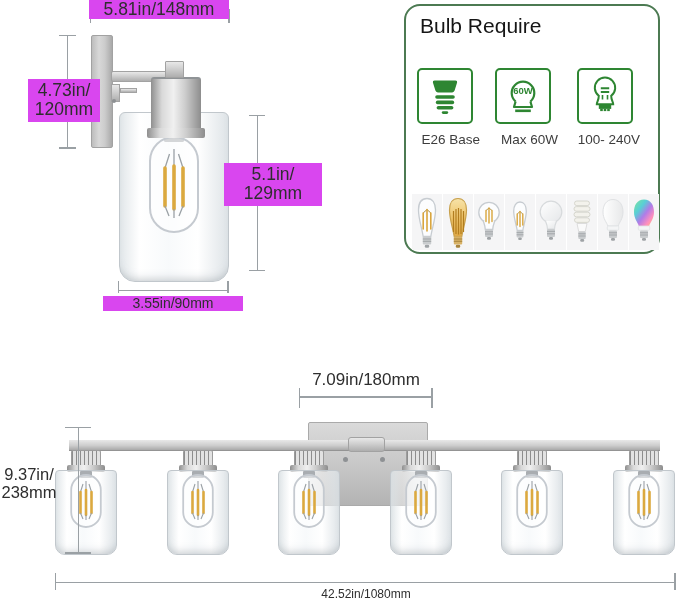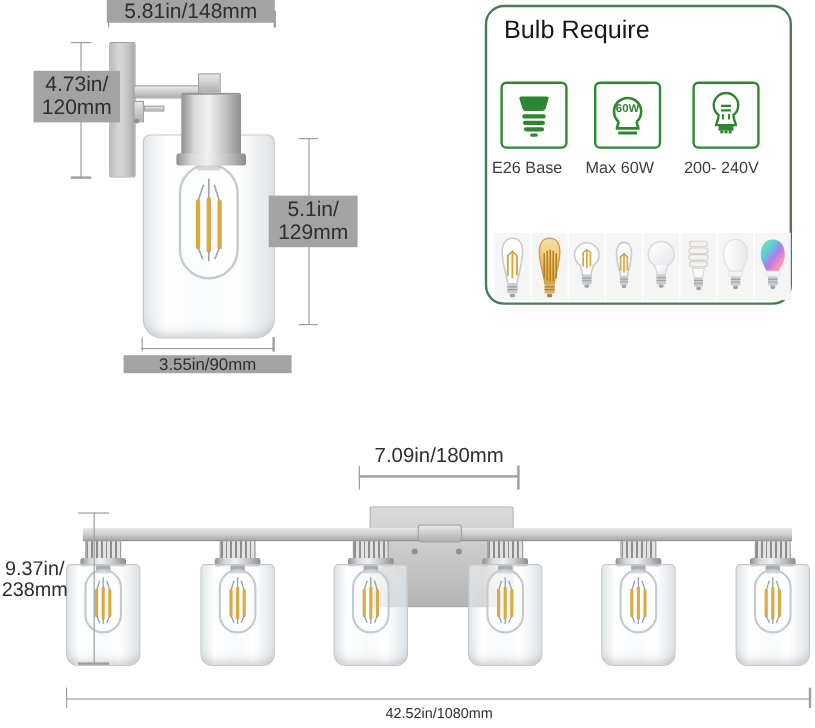--- a/index.html
+++ b/index.html
@@ -1,29 +1,29 @@
 <!DOCTYPE html>
 <html><head>
 <meta charset="utf-8">
 <style>
   html,body{margin:0;padding:0;background:#fff;}
   #canvas{position:relative;width:679px;height:607px;background:#fff;overflow:hidden;
     font-family:"Liberation Sans",sans-serif;}
   .abs{position:absolute;}
   .dline{position:absolute;background:#9aa0a4;z-index:4;}
-  .dtext{position:absolute;color:#2e2e2e;text-align:center;line-height:1.1;background:#a3a3a3;z-index:5;}
+  .dtext{position:absolute;color:#2e2e2e;text-align:center;line-height:1.1;background:#d946ef;z-index:5;}
   .dtext span{display:block;}
   .metal-v{background:linear-gradient(180deg,#e8e8e8 0%,#cfcfcf 45%,#aeaeae 100%);border:1px solid #a2a2a2;box-sizing:border-box;}
   .metal-h{background:linear-gradient(90deg,#8f8f8f 0%,#d9d9d9 22%,#f0f0f0 45%,#cdcdcd 68%,#8d8d8d 100%);box-sizing:border-box;}
   .plate{background:linear-gradient(90deg,#bdbdbd 0%,#d8d8d8 35%,#cbcbcb 65%,#a9a9a9 100%);border:1px solid #a2a2a2;box-sizing:border-box;}
   .glass{position:absolute;border:1.5px solid #c1c7cc;box-sizing:border-box;
     background:linear-gradient(90deg,rgba(222,228,231,.9) 0%,rgba(255,255,255,.45) 18%,rgba(245,248,250,.75) 45%,rgba(255,255,255,.5) 72%,rgba(219,225,229,.9) 100%);
     box-shadow:inset 0 -8px 10px -7px rgba(140,150,156,.55);}
   .knurl{background:repeating-linear-gradient(90deg,#8d8d8d 0 1.5px,#e2e2e2 1.5px 4px);border:1px solid #9c9c9c;box-sizing:border-box;border-radius:2px 2px 0 0;}
-  .panel-label{position:absolute;color:#3d3d3d;text-align:left;font-size:13.5px;line-height:15px;}
+  .panel-label{position:absolute;color:#3d3d3d;text-align:right;font-size:13.5px;line-height:15px;}
   .tile{position:absolute;width:56px;height:56px;border:2px solid #2e8632;border-radius:5px;box-sizing:border-box;
     display:flex;align-items:center;justify-content:center;background:#fff;}
   .bulbcell{flex:1;margin:0 .5px;background:#f5f5f6;display:flex;align-items:flex-end;justify-content:center;}
 </style>
 </head>
 <body>
 
 <svg width="0" height="0" style="position:absolute">
  <defs>
   <linearGradient id="gGold" x1="0" y1="0" x2="0" y2="1">
@@ -54,21 +54,21 @@
   <div>
 
     <div class="dtext" style="left:89px;top:0;width:140px;font-size:17.5px">5.81in/148mm</div>
     <div class="dline" style="left:90px;top:16px;width:139px;height:1.5px"></div>
     <div class="dline" style="left:89.5px;top:9px;width:1.5px;height:14px"></div>
     <div class="dline" style="left:228px;top:9px;width:1.5px;height:14px"></div>
 
     <div class="dline" style="left:66.5px;top:35px;width:1.5px;height:113px"></div>
     <div class="dline" style="left:59px;top:34.5px;width:17px;height:1.5px"></div>
     <div class="dline" style="left:59px;top:147px;width:17px;height:1.5px"></div>
-    <div class="dtext" style="left:28px;top:59px;width:72px;font-size:17.5px;padding:2px 0">
+    <div class="dtext" style="left:28px;top:79px;width:72px;font-size:17.5px;padding:2px 0">
       <span>4.73in/</span>
       <span>120mm</span>
     </div>
 
     <div class="abs plate" style="left:91px;top:35px;width:22px;height:113px;border-radius:2px"></div>
     <div class="abs metal-v" style="left:111px;top:71px;width:57px;height:11px;border-radius:2px"></div>
     <div class="abs metal-v" style="left:111px;top:84px;width:9px;height:18px"></div>
     <div class="abs metal-v" style="left:120px;top:88px;width:17px;height:5px"></div>
     <div class="abs" style="left:112px;top:99px;width:4px;height:4px;border-radius:50%;background:#8d9093"></div>
 
@@ -80,21 +80,21 @@
       <path d="M19 34 V72 M28 32 V75 M37 34 V72" stroke="#dba93f" stroke-width="3.6" stroke-linecap="round" fill="none"></path>
       <path d="M19 72 L23 82 M28 75 V84 M37 72 L33 82" stroke="#9ba1a6" stroke-width="1.3" fill="none"></path>
     </svg>
     <div class="abs metal-h" style="left:151px;top:77px;width:50px;height:54px;border-radius:3px 3px 1px 1px;border-top:2px solid #8f9396;z-index:3"></div>
     <div class="abs metal-h" style="left:147px;top:128px;width:58px;height:10px;border-radius:2px;z-index:3"></div>
     <div class="abs metal-v" style="left:165px;top:61px;width:19px;height:17px;border-radius:1px;z-index:3"></div>
 
     <div class="dline" style="left:256.5px;top:115px;width:1.5px;height:155px"></div>
     <div class="dline" style="left:249px;top:114.5px;width:16px;height:1.5px"></div>
     <div class="dline" style="left:249px;top:269.5px;width:16px;height:1.5px"></div>
-    <div class="dtext" style="left:224px;top:163px;width:66px;font-size:17.5px;padding:2px 4px">
+    <div class="dtext" style="left:224px;top:163px;width:66px;font-size:17.5px;padding:2px 16px">
       <span>5.1in/</span>
       <span>129mm</span>
     </div>
 
     <div class="dline" style="left:118px;top:289.5px;width:110px;height:1.5px"></div>
     <div class="dline" style="left:117.5px;top:281px;width:1.5px;height:12px"></div>
     <div class="dline" style="left:227px;top:281px;width:1.5px;height:12px"></div>
     <div class="dtext" style="left:103px;top:296px;width:140px;font-size:14px">3.55in/90mm</div>
   </div>
 
@@ -132,21 +132,21 @@
 
     <div class="panel-label" style="left:4px;top:126px;width:70px">
       <span>E26</span>
       <span>Base</span>
     </div>
     <div class="panel-label" style="left:82px;top:126px;width:70px">
       <span>Max</span>
       <span>60W</span>
     </div>
     <div class="panel-label" style="left:164px;top:126px;width:70px">
-      <span>200-</span>
+      <span>100-</span>
       <span>240V</span>
     </div>
 
 
     <div class="abs" style="left:5px;top:188px;width:246px;height:56px;display:flex">
       <div class="bulbcell">
         <svg width="30" height="54" viewBox="0 0 30 54">
           <path d="M15 2.5 C20.5 2.5 23.5 7 23.5 14 C23.5 23 20.2 31.5 18.8 40.5 L11.2 40.5 C9.8 31.5 6.5 23 6.5 14 C6.5 7 9.5 2.5 15 2.5 Z" fill="#fcfdfe" stroke="#c7ccd1" stroke-width="1.3"></path>
           <path d="M11.2 17 L15 13.5 L18.8 17" fill="none" stroke="#a98a3e" stroke-width="1"></path>
           <path d="M11.2 17 V33 M15 13.5 V35 M18.8 17 V33" stroke="#d9a63e" stroke-width="1.6" stroke-linecap="round" fill="none"></path>

